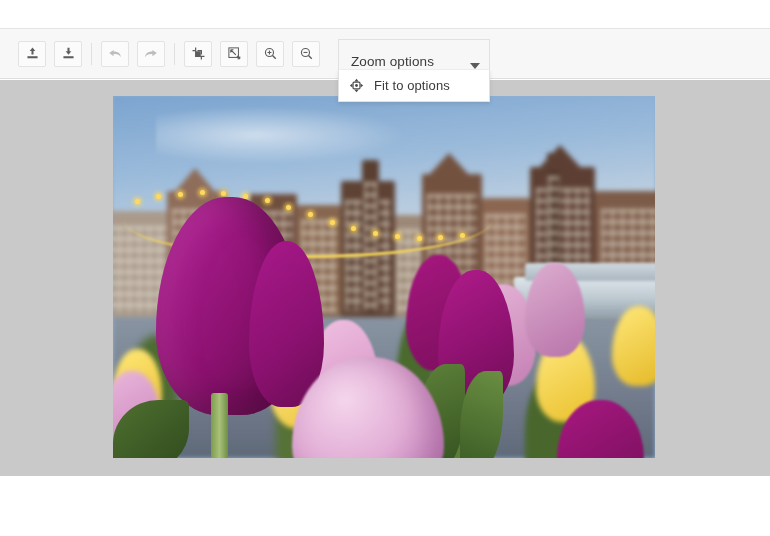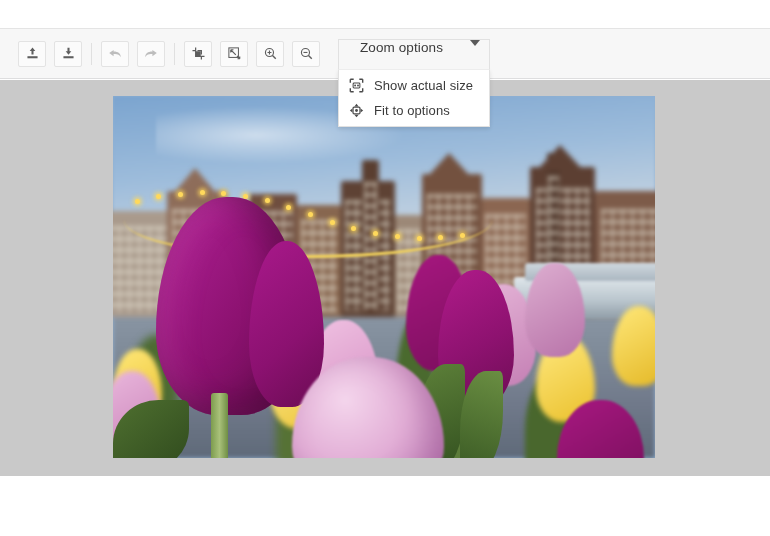--- a/index.html
+++ b/index.html
@@ -70,22 +70,22 @@
     flex: none;
   }
   .zoom-select {
     width: 152px;
     height: 30px;
     background: #f7f7f7;
     border: 1px solid #e1e1e1;
     border-bottom: none;
     box-sizing: border-box;
     display: flex;
-    align-items: flex-start;
-    padding: 0 9px 0 21px;
+    align-items: flex-end;
+    padding: 0 9px 0 12px;
     cursor: pointer;
     position: relative;
     z-index: 30;
   }
   .zoom-select-label {
     font-size: 13.5px;
     color: #3b3b3b;
     flex: 1;
     letter-spacing: .1px;
   }
@@ -304,32 +304,20 @@
 
   <div class="zoom-select-wrap">
 
     <div class="zoom-select">
       <span class="zoom-select-label">Zoom options</span>
       <span class="caret"></span>
     </div>
 
     <div class="dropdown">
 
-      <div class="dd-item">
-        <span class="dd-icon">
-          <svg width="15" height="15" viewBox="0 0 16 16">
-            <path d="M1.4 1.4 H5.0 M1.4 1.4 V5.0 M14.6 1.4 H11.0 M14.6 1.4 V5.0
-                     M1.4 14.6 H5.0 M1.4 14.6 V11.0 M14.6 14.6 H11.0 M14.6 14.6 V11.0" stroke="#4a4a4a" stroke-width="1.5" fill="none"></path>
-            <rect x="4.4" y="5.4" width="7.2" height="5.2" rx="1" fill="none" stroke="#4a4a4a" stroke-width="1.1"></rect>
-            <circle cx="6.5" cy="8.0" r="1.0" fill="#4a4a4a"></circle>
-            <circle cx="9.6" cy="8.0" r="1.0" fill="#4a4a4a"></circle>
-          </svg>
-        </span>
-        <span class="dd-label">Show actual size</span>
-      </div>
 
       <div class="dd-item">
         <span class="dd-icon">
           <svg width="15" height="15" viewBox="0 0 16 16">
             <path d="M8 0.9 L10.2 3.6 H5.8 Z" fill="#4a4a4a"></path>
             <path d="M8 15.1 L5.8 12.4 H10.2 Z" fill="#4a4a4a"></path>
             <path d="M0.9 8 L3.6 5.8 V10.2 Z" fill="#4a4a4a"></path>
             <path d="M15.1 8 L12.4 10.2 V5.8 Z" fill="#4a4a4a"></path>
             <rect x="4.3" y="4.3" width="7.4" height="7.4" rx="1.2" fill="none" stroke="#4a4a4a" stroke-width="1.3"></rect>
             <circle cx="8" cy="8" r="1.5" fill="#4a4a4a"></circle>

